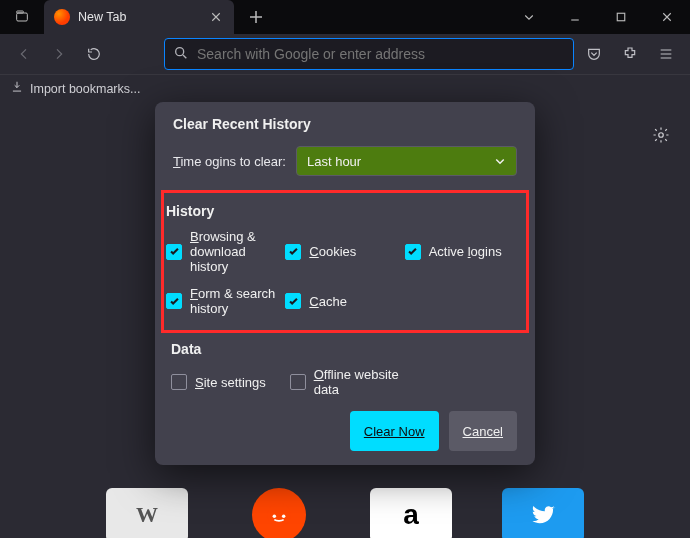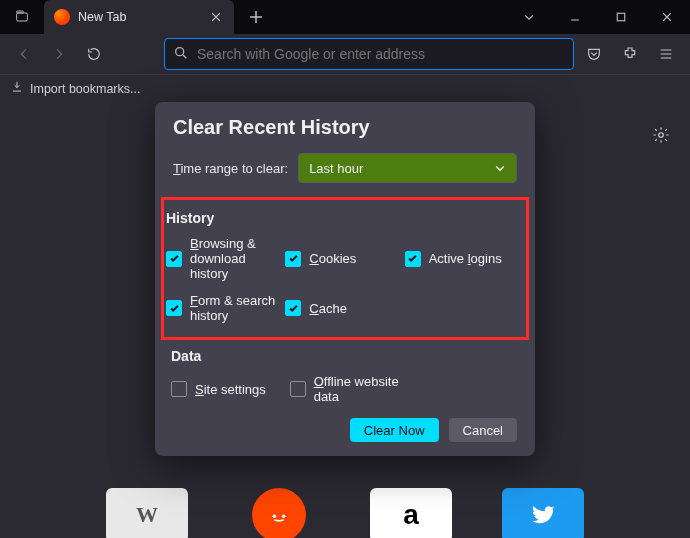--- a/index.html
+++ b/index.html
@@ -142,21 +142,21 @@
     left: 155px;
     top: 0px;
     width: 380px;
     background: #42414d;
     border-radius: 8px;
     box-shadow: 0 10px 40px rgba(0,0,0,0.6);
     padding: 14px 18px 14px 18px;
     color:#f0f0f0;
     z-index:10;
   }
-  .overlay h2 { font-size:20px; font-weight:600; margin-bottom:14px; }
+  .overlay h2 { font-size:14px; font-weight:600; margin-bottom:14px; }
   .time-row { display:flex; align-items:center; gap:10px; margin-bottom:14px;}
   .time-row label { font-size:13px; color:#e8e8ec;}
   .time-row label .acc { text-decoration: underline; }
   .time-select {
     flex:1;
     height: 30px;
     background:#4d7c0f;
     border:1px solid #5b5a66;
     border-radius:4px;
     display:flex;
@@ -189,25 +189,26 @@
   }
   .checkbox.checked {
     background:#00ddff;
     border-color:#00ddff;
   }
   .checkbox.checked svg{width:11px;height:11px;stroke:#1a1a1f;stroke-width:3;fill:none;}
   .check-item .acc { text-decoration: underline; }
   .data-section { margin: 6px -2px 14px -2px; }
   .dialog-buttons { display:flex; justify-content:flex-end; gap:10px; }
   .btn {
-    height:24px; padding: 0 14px;
+    height:40px; padding: 0 14px;
     border-radius:4px;
     border:none;
     font-size:13px;
     cursor:pointer;
+    text-decoration:underline;
   }
   .btn.primary { background:#00ddff; color:#0c0c0d; font-weight:500;}
   .btn.secondary { background:#5b5a66; color:#f0f0f0; }
 </style>
 </head>
 <body>
 
 <div class="titlebar">
   <div class="tab-group">
     <div class="square-btn">
@@ -338,21 +339,21 @@
         <svg viewBox="0 0 24 24">
             <path d="M22 5.9c-.7.3-1.5.6-2.3.7.8-.5 1.5-1.3 1.8-2.2-.8.5-1.7.8-2.6 1-1.5-1.6-4-1.2-5 .8-.4.8-.5 1.7-.3 2.6C9.3 8.6 6 6.9 3.8 4.3c-1 1.8-.5 4 1.2 5.1-.6 0-1.2-.2-1.8-.5 0 1.9 1.3 3.5 3.2 3.9-.6.2-1.2.2-1.8.1.5 1.6 2 2.7 3.7 2.7C6.9 16.8 5 17.4 3 17.2c1.8 1.2 4 1.8 6.2 1.8 7.5 0 11.7-6.4 11.4-12.1.8-.6 1.5-1.3 2-2z"></path>
           </svg>
       </div>
     </div>
   </div>
 
   <div class="overlay">
     <h2>Clear Recent History</h2>
     <div class="time-row">
-      <label><span class="acc">T</span><span>ime range to clear:</span></label>
+      <label><span class="acc">T</span><span>ime ogins to clear:</span></label>
       <div class="time-select">
         <span>Last hour</span>
         <svg viewBox="0 0 16 16">
             <path d="M3 6l5 5 5-5"></path>
           </svg>
       </div>
     </div>
 
     <div class="red-box">
       <div class="section-title">History</div>

